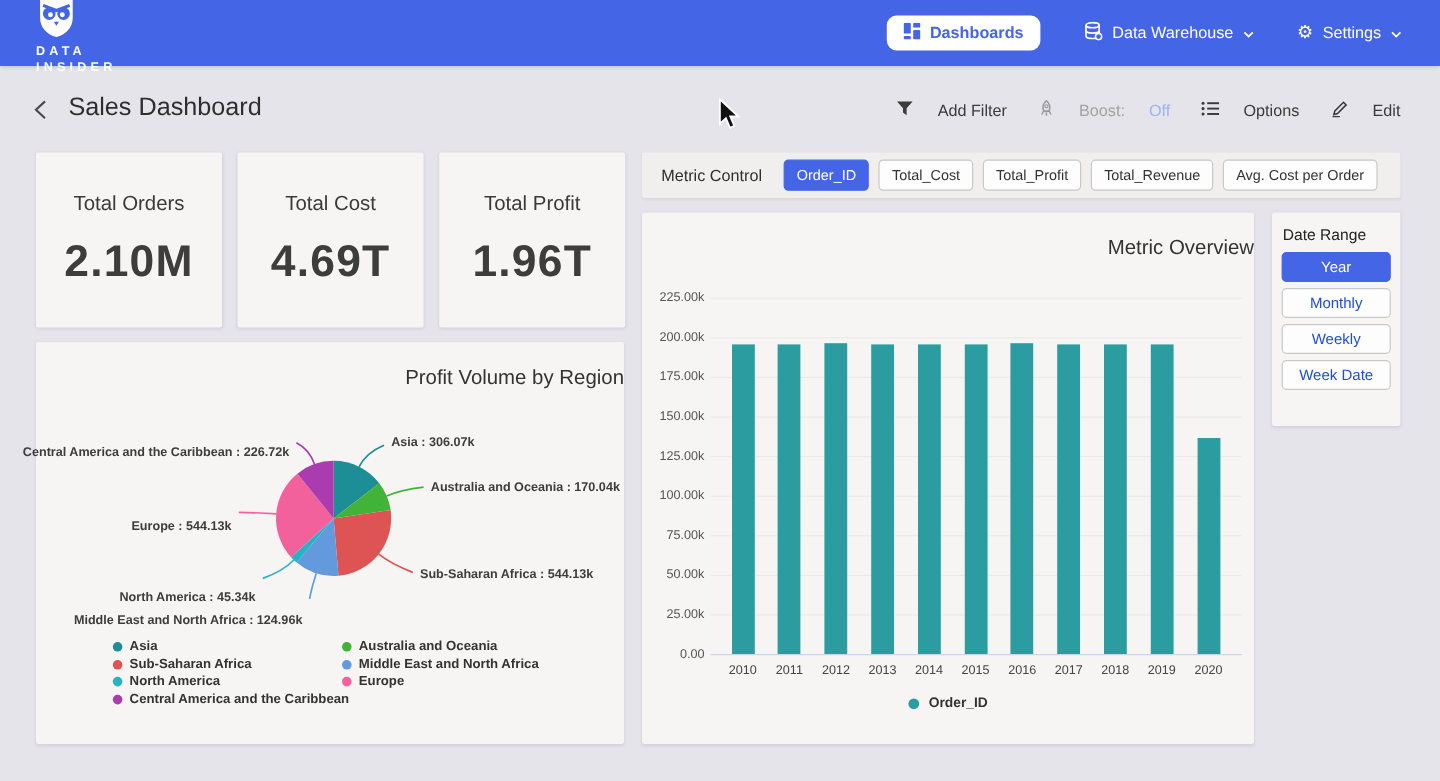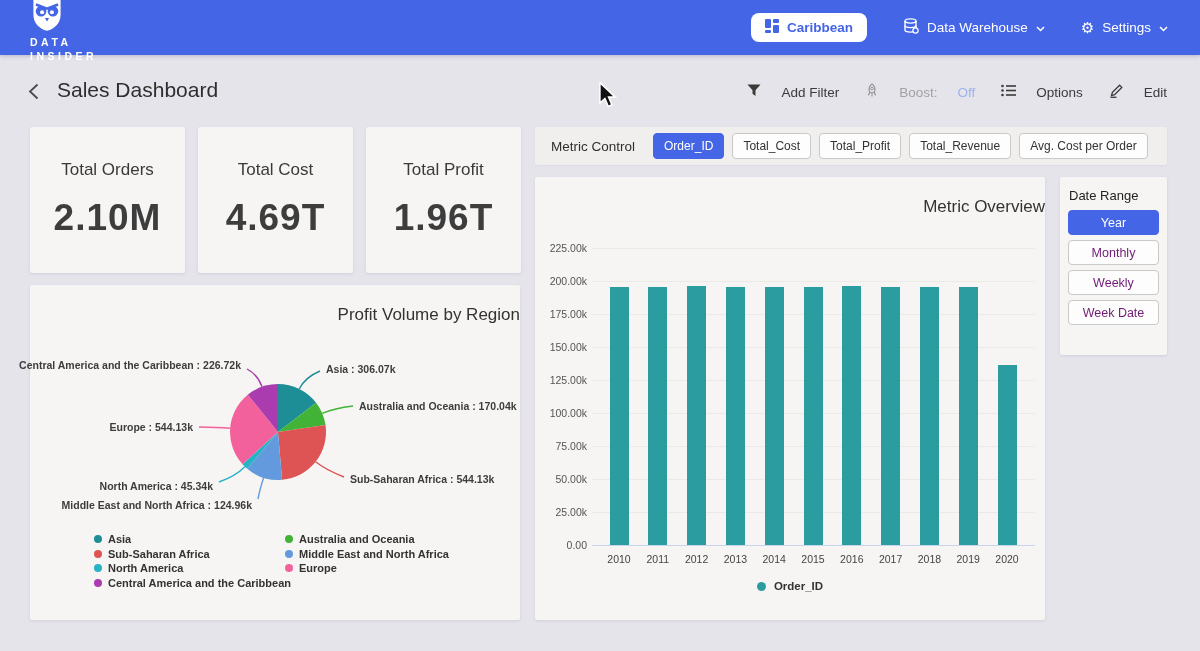--- a/index.html
+++ b/index.html
@@ -71,32 +71,32 @@
     position:absolute;top:403px;left:0;right:0;display:flex;justify-content:center;
     align-items:center;gap:8px;font-size:11.5px;font-weight:700;color:#333;cursor:pointer;
   }
   .dot{width:9px;height:9px;border-radius:50%;flex:0 0 auto;}
   
   #date-panel{left:1060px;top:177px;width:107px;height:178px;}
   .dr-label{position:absolute;top:11px;left:9px;font-size:13px;color:#222;}
   #date-buttons{position:absolute;top:33px;left:8px;right:8px;display:flex;flex-direction:column;gap:5px;}
   .dbtn{
     height:25px;border-radius:4px;border:1px solid #c9c9c9;background:#fdfdfd;
-    font-size:12.5px;color:#701a75;display:flex;align-items:center;justify-content:center;cursor:pointer;
+    font-size:12.5px;color:#1d4ed8;display:flex;align-items:center;justify-content:center;cursor:pointer;
     font-family:"Liberation Sans",sans-serif;
   }
   .dbtn.active{background:#4365e6;border-color:#4365e6;color:#fff;}
   
   #pie-panel{left:30px;top:285px;width:490px;height:335px;}
   #pie-svg{position:absolute;left:0;top:0;}
   .pie-label{
     position:absolute;font-size:10.5px;font-weight:700;color:#3d3d3d;
     white-space:nowrap;transform:translateY(-50%);
   }
-  .pie-label.right{transform:translate(-100%,-50%);}
+  .pie-label.right{transform:translate(-100%,-50%);margin-top:12px;}
   .leg-item{
     position:absolute;display:flex;align-items:center;gap:6px;
     font-size:11px;font-weight:700;color:#333;transform:translateY(-50%);
     white-space:nowrap;cursor:pointer;
   }
   .leg-dot{width:8px;height:8px;border-radius:50%;flex:0 0 auto;}
   
   #cursor{position:absolute;left:598px;top:82px;z-index:20;pointer-events:none;}
 </style>
 </head>
@@ -125,21 +125,21 @@
     <div class="nav-right">
       <div class="pill">
         <span>
           <svg width="14" height="14" viewBox="0 0 14 14">
             <rect x="0" y="0" width="6" height="9" rx="1" fill="#4365e6"></rect>
             <rect x="8" y="0" width="6" height="4" rx="1" fill="#4365e6"></rect>
             <rect x="8" y="6" width="6" height="8" rx="1" fill="#4365e6"></rect>
             <rect x="0" y="11" width="6" height="3" rx="1" fill="#4365e6"></rect>
           </svg>
         </span>
-        <span>Caribbean</span>
+        <span>Dashboards</span>
       </div>
       <div class="nav-item">
         <span>
           <svg width="16" height="16" viewBox="0 0 16 16">
             <ellipse cx="7.5" cy="3" rx="5.5" ry="2.1" fill="none" stroke="#ffffff" stroke-width="1.4"></ellipse>
             <path d="M2 3 V12 C2 13.2 4.5 14.1 7.5 14.1 C10.5 14.1 13 13.2 13 12 V3" fill="none" stroke="#ffffff" stroke-width="1.4"></path>
             <path d="M2 7.5 C2 8.7 4.5 9.6 7.5 9.6 C10.5 9.6 13 8.7 13 7.5" fill="none" stroke="#ffffff" stroke-width="1.4"></path>
             <circle cx="12.5" cy="12.5" r="2.6" fill="#4365e6" stroke="#ffffff" stroke-width="1.2"></circle>
           </svg>
         </span>

